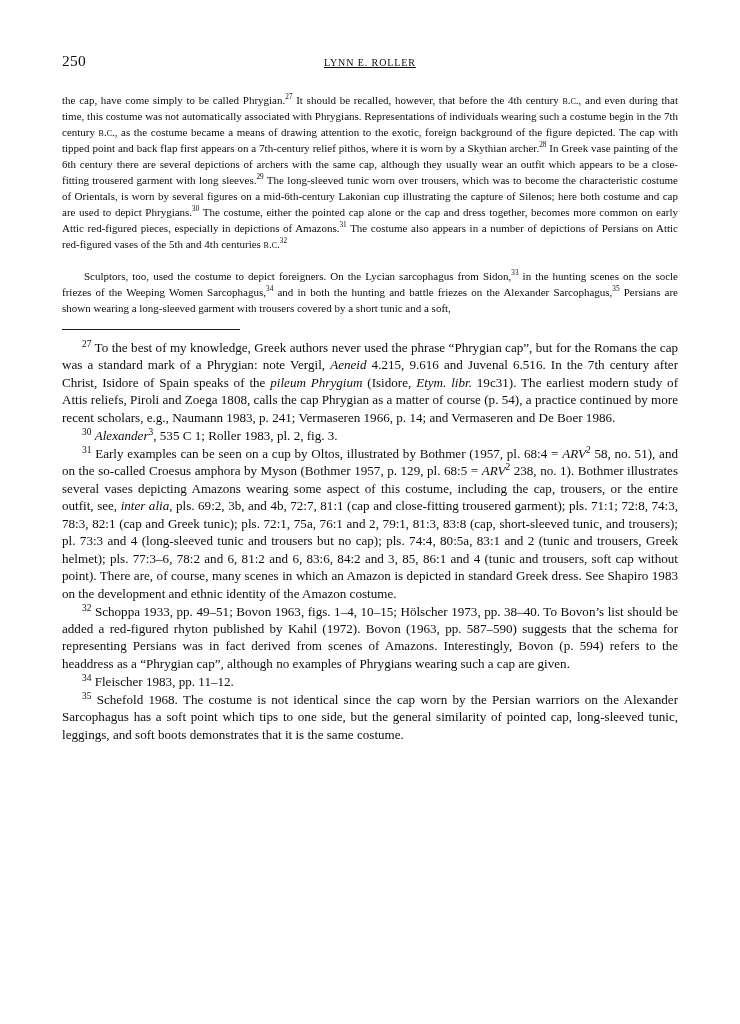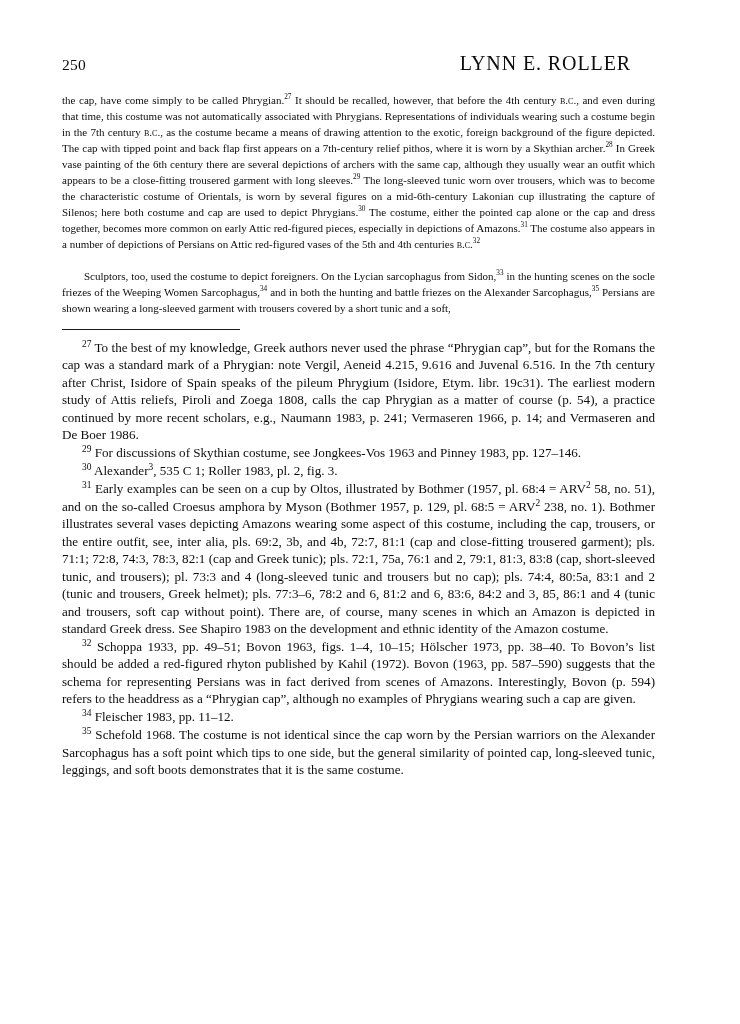--- a/index.html
+++ b/index.html
@@ -11,58 +11,59 @@
     width: 740px;
     height: 1024px;
     font-family: "Liberation Serif", serif;
     color: #0d0d0d;
   }
   .page {
     position: relative;
     width: 740px;
     height: 1024px;
     box-sizing: border-box;
-    padding: 52px 85px 40px 62px;
+    padding: 52px 62px 40px 62px;
   }
   .running-head {
     display: flex;
     align-items: baseline;
     height: 22px;
     margin-bottom: 18px;
   }
   .folio {
     font-size: 15.5px;
     letter-spacing: 0.2px;
   }
   .head-title {
     flex: 1;
-    text-align: right;
-    font-size: 20px;
+    text-align: center;
+    font-size: 10px;
     letter-spacing: 0.9px;
     padding-right: 24px;
+    text-decoration: underline;
   }
   .body-text p {
     margin: 0;
     font-size: 11px;
     line-height: 1.455;
     text-align: justify;
     text-justify: inter-word;
     hyphens: none;
   }
   .body-text p.indent {
     text-indent: 22px;
     margin-top: 16px;
   }
   sup {
     font-size: 0.66em;
     line-height: 0;
     vertical-align: super;
   }
   .sc { font-variant: small-caps; }
-  .it { }
+  .it { font-style: italic; }
   .rule {
     width: 178px;
     height: 1px;
     background: #1a1a1a;
     margin: 13px 0 9px 0;
   }
   .notes {
     font-size: 13.1px;
     line-height: 1.335;
     text-align: justify;
@@ -87,21 +88,20 @@
 
   <div class="body-text" id="body-text">
       <p>the cap, have come simply to be called Phrygian.<sup>27</sup>  It should be recalled, however, that before the 4th century <span class="sc">b.c.</span>, and even during that time, this costume was not automatically associated with Phrygians.  Representations of individuals wearing such a costume begin in the 7th century <span class="sc">b.c.</span>, as the costume became a means of drawing attention to the exotic, foreign background of the figure depicted.  The cap with tipped point and back flap first appears on a 7th-century relief pithos, where it is worn by a Skythian archer.<sup>28</sup>  In Greek vase painting of the 6th century there are several depictions of archers with the same cap, although they usually wear an outfit which appears to be a close-fitting trousered garment with long sleeves.<sup>29</sup>  The long-sleeved tunic worn over trousers, which was to become the characteristic costume of Orientals, is worn by several figures on a mid-6th-century Lakonian cup illustrating the capture of Silenos; here both costume and cap are used to depict Phrygians.<sup>30</sup>  The costume, either the pointed cap alone or the cap and dress together, becomes more common on early Attic red-figured pieces, especially in depictions of Amazons.<sup>31</sup>  The costume also appears in a number of depictions of Persians on Attic red-figured vases of the 5th and 4th centuries <span class="sc">b.c.</span><sup>32</sup></p>
       <p class="indent">Sculptors, too, used the costume to depict foreigners.  On the Lycian sarcophagus from Sidon,<sup>33</sup> in the hunting scenes on the socle friezes of the Weeping Women Sarcophagus,<sup>34</sup> and in both the hunting and battle friezes on the Alexander Sarcophagus,<sup>35</sup> Persians are shown wearing a long-sleeved garment with trousers covered by a short tunic and a soft,</p>
     </div>
 
   <div class="rule"></div>
 
   <div class="notes" id="footnotes">
       <p class="note"><sup>27</sup>  To the best of my knowledge, Greek authors never used the phrase “Phrygian cap”, but for the Romans the cap was a standard mark of a Phrygian: note Vergil, <span class="it">Aeneid</span> 4.215, 9.616 and Juvenal 6.516.  In the 7th century after Christ, Isidore of Spain speaks of the <span class="it">pileum Phrygium</span> (Isidore, <span class="it">Etym. libr.</span> 19c31).  The earliest modern study of Attis reliefs, Piroli and Zoega 1808, calls the cap Phrygian as a matter of course (p. 54), a practice continued by more recent scholars, e.g., Naumann 1983, p. 241; Vermaseren 1966, p. 14; and Vermaseren and De Boer 1986.</p>
-      <p class="note"><sup>29</sup>  For discussions of Skythian costume, see Jongkees-Vos 1963 and Pinney 1983, pp. 127–146.</p>
       <p class="note"><sup>30</sup>  <span class="it">Alexander</span><sup>3</sup>, 535 C 1; Roller 1983, pl. 2, fig. 3.</p>
       <p class="note"><sup>31</sup>  Early examples can be seen on a cup by Oltos, illustrated by Bothmer (1957, pl. 68:4 = <span class="it">ARV</span><sup>2</sup> 58, no. 51), and on the so-called Croesus amphora by Myson (Bothmer 1957, p. 129, pl. 68:5 = <span class="it">ARV</span><sup>2</sup> 238, no. 1).  Bothmer illustrates several vases depicting Amazons wearing some aspect of this costume, including the cap, trousers, or the entire outfit, see, <span class="it">inter alia</span>, pls. 69:2, 3b, and 4b, 72:7, 81:1 (cap and close-fitting trousered garment); pls. 71:1; 72:8, 74:3, 78:3, 82:1 (cap and Greek tunic); pls. 72:1, 75a, 76:1 and 2, 79:1, 81:3, 83:8 (cap, short-sleeved tunic, and trousers); pl. 73:3 and 4 (long-sleeved tunic and trousers but no cap); pls. 74:4, 80:5a, 83:1 and 2 (tunic and trousers, Greek helmet); pls. 77:3–6, 78:2 and 6, 81:2 and 6, 83:6, 84:2 and 3, 85, 86:1 and 4 (tunic and trousers, soft cap without point).  There are, of course, many scenes in which an Amazon is depicted in standard Greek dress.  See Shapiro 1983 on the development and ethnic identity of the Amazon costume.</p>
       <p class="note"><sup>32</sup>  Schoppa 1933, pp. 49–51; Bovon 1963, figs. 1–4, 10–15; Hölscher 1973, pp. 38–40.  To Bovon’s list should be added a red-figured rhyton published by Kahil (1972).  Bovon (1963, pp. 587–590) suggests that the schema for representing Persians was in fact derived from scenes of Amazons.  Interestingly, Bovon (p. 594) refers to the headdress as a “Phrygian cap”, although no examples of Phrygians wearing such a cap are given.</p>
       <p class="note"><sup>34</sup>  Fleischer 1983, pp. 11–12.</p>
       <p class="note"><sup>35</sup>  Schefold 1968.  The costume is not identical since the cap worn by the Persian warriors on the Alexander Sarcophagus has a soft point which tips to one side, but the general similarity of pointed cap, long-sleeved tunic, leggings, and soft boots demonstrates that it is the same costume.</p>
     </div>
 
 </div>
 
 </body></html>

